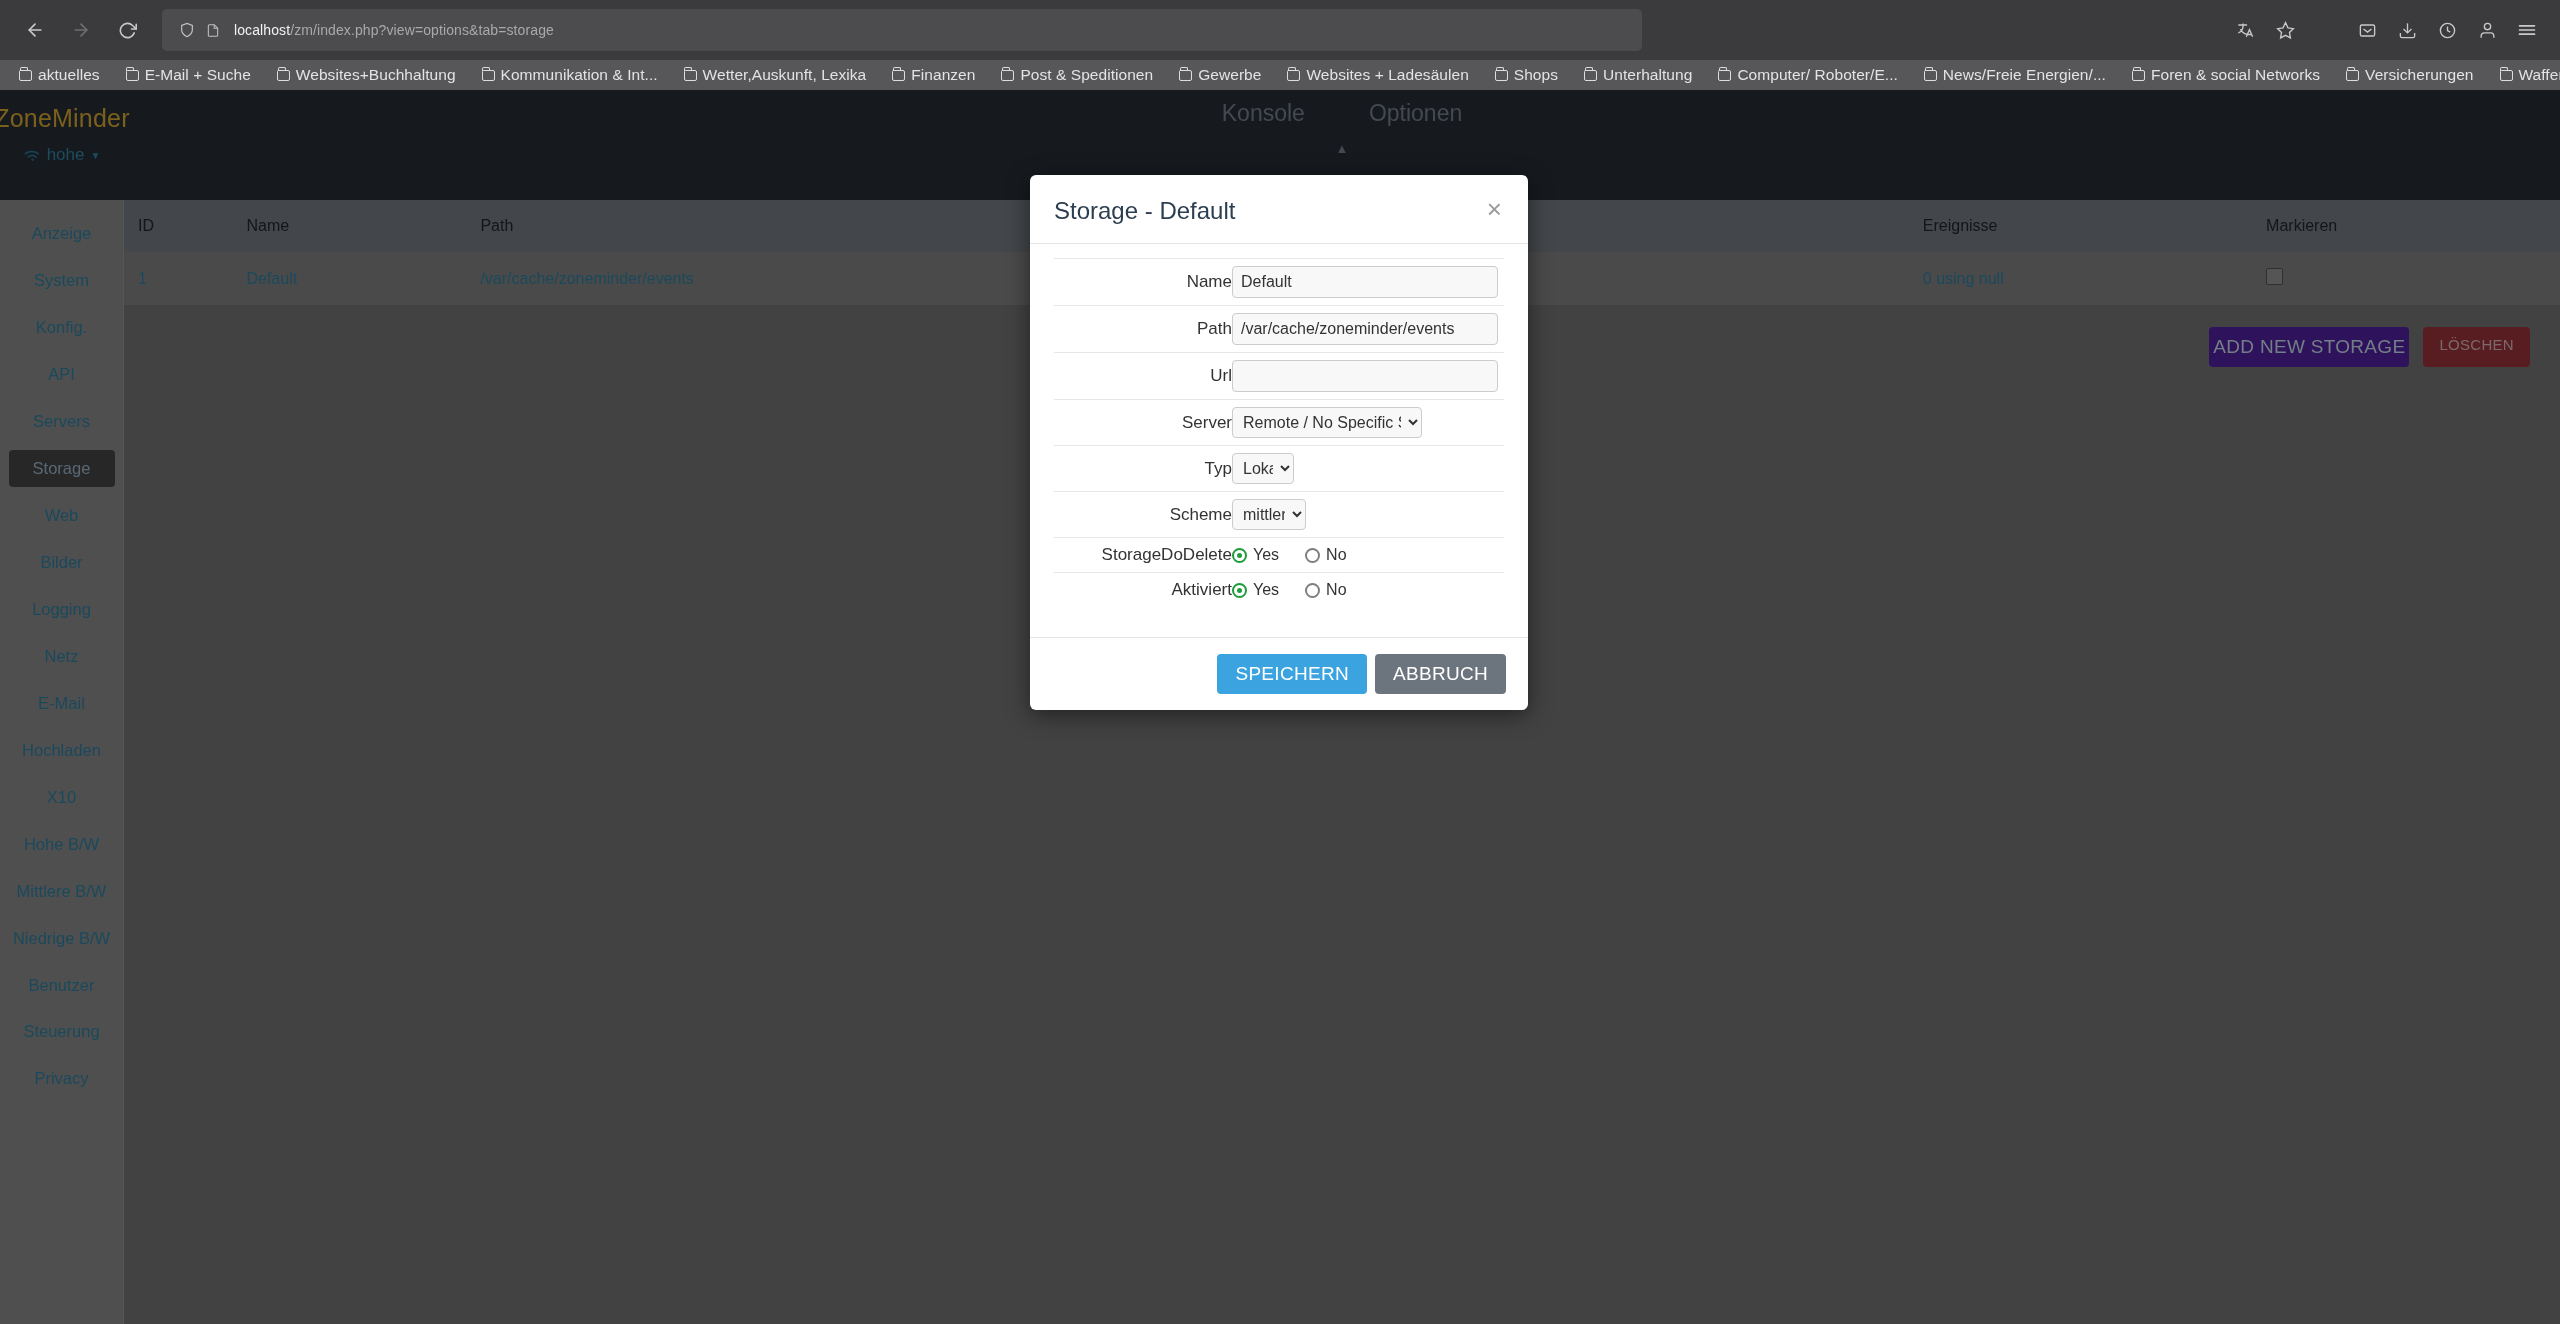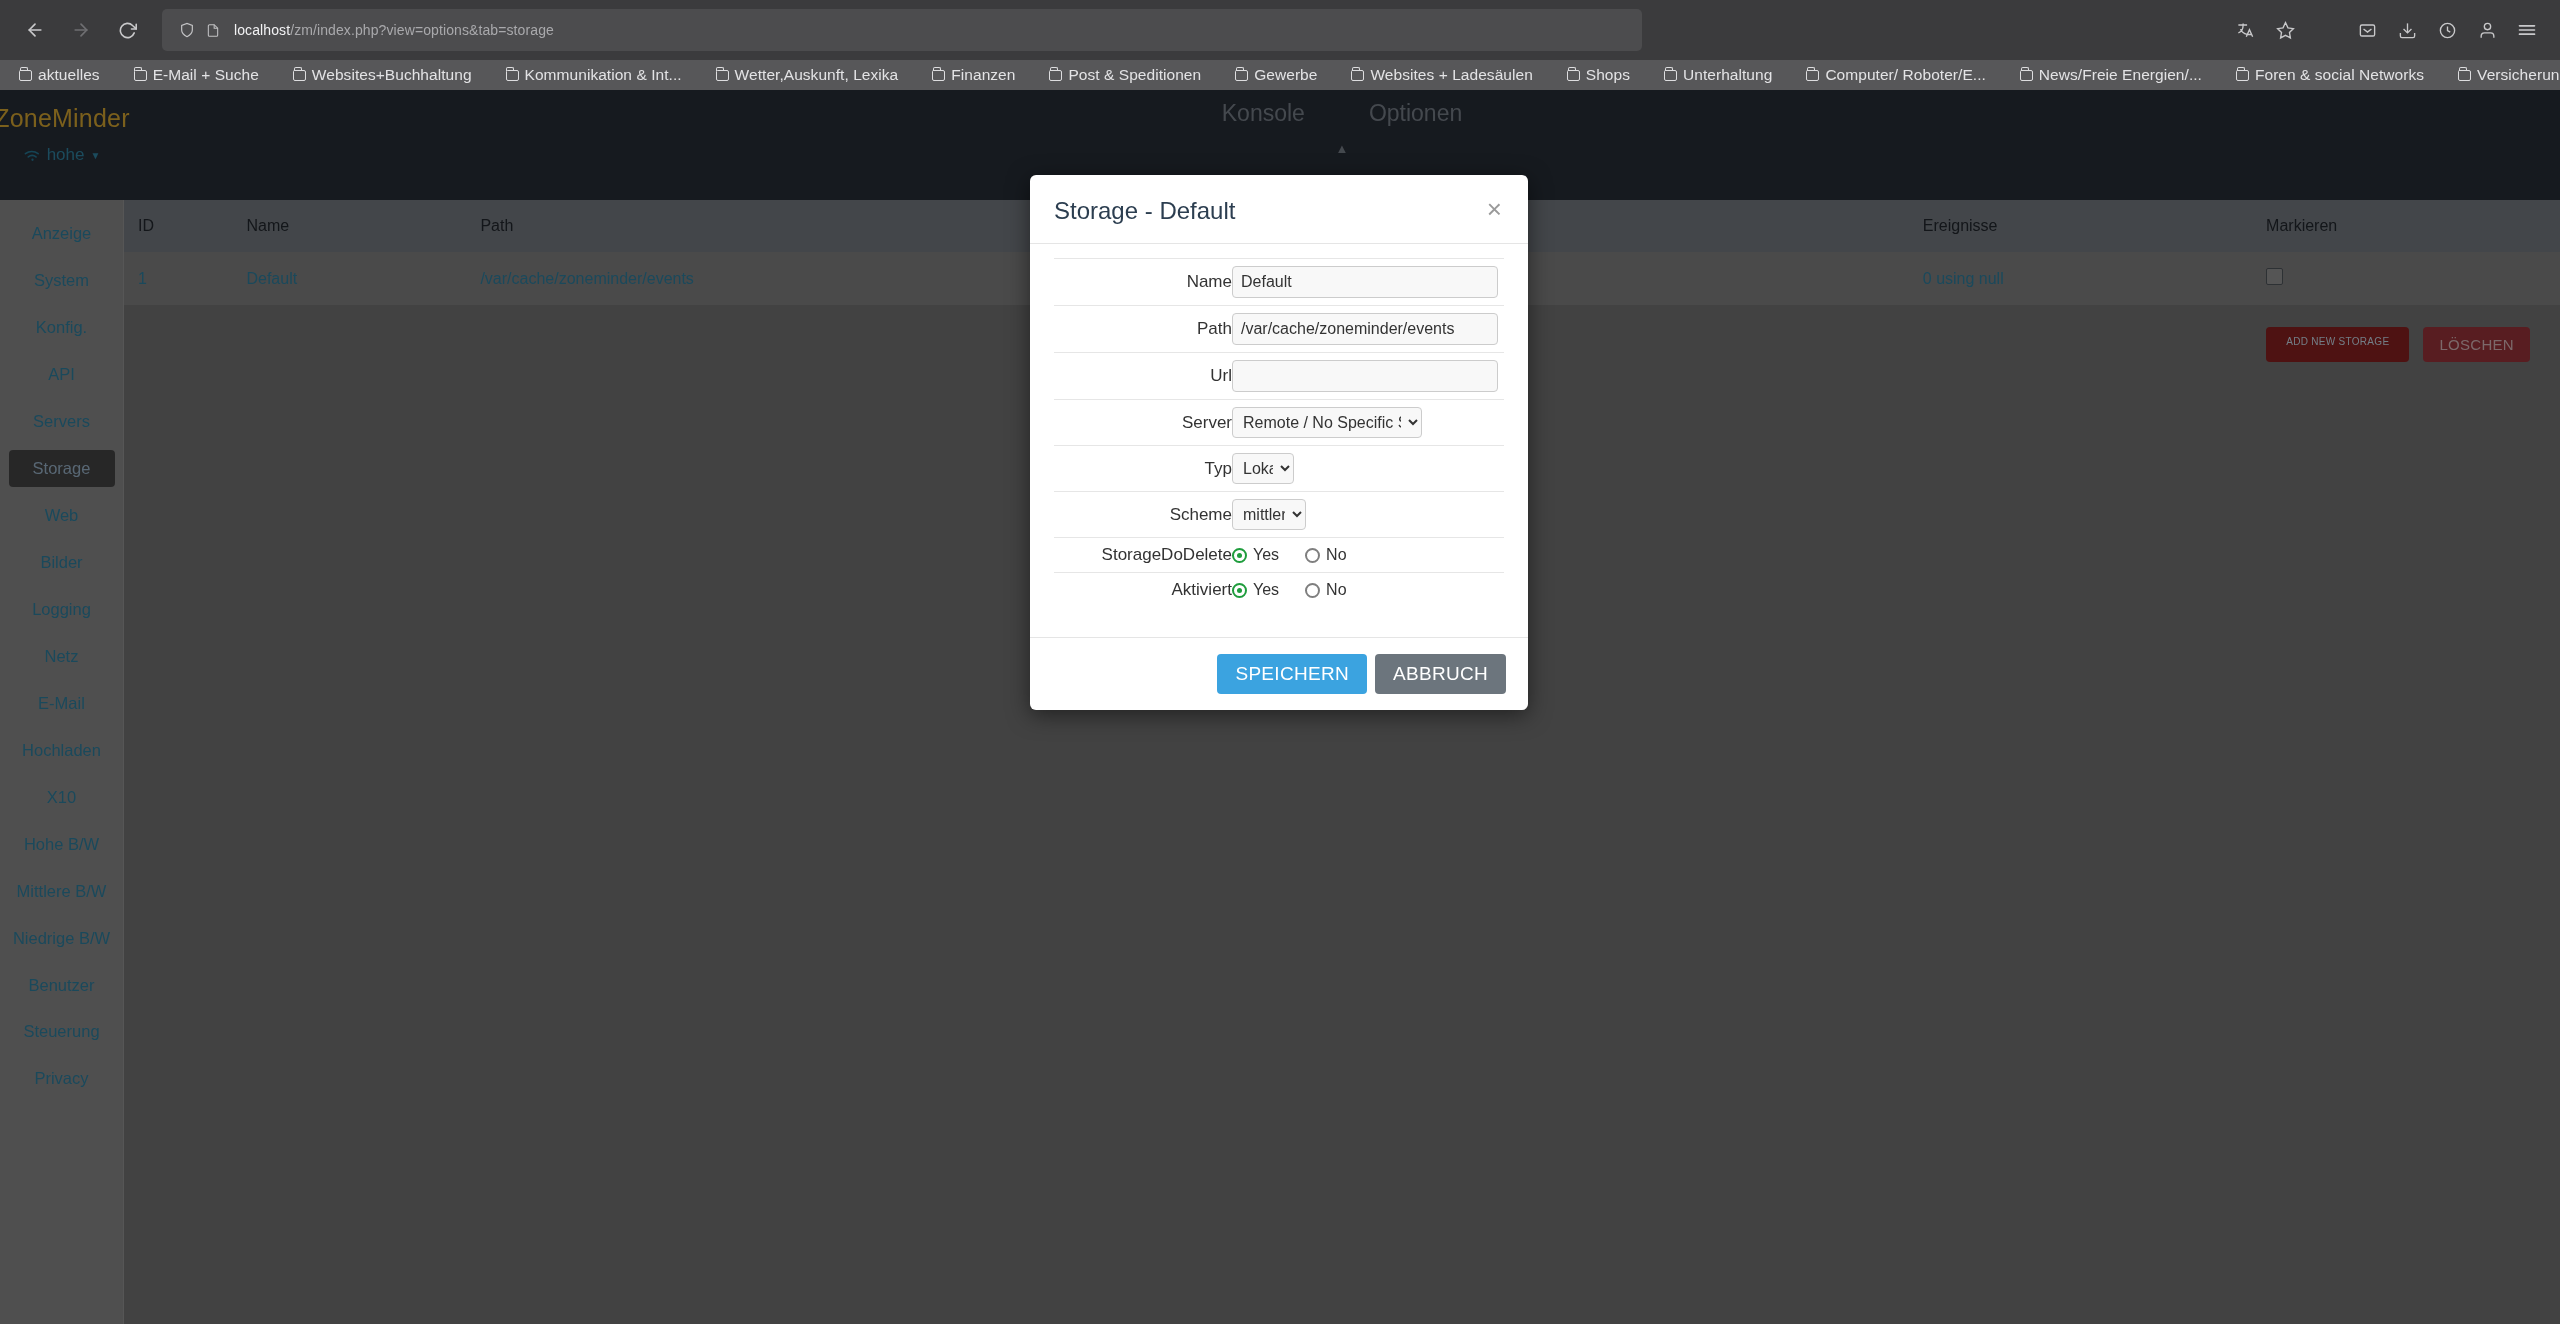--- a/index.html
+++ b/index.html
@@ -64,21 +64,21 @@
   }
   .chrome-right .nav-btn { width: 38px; height: 38px; }
 
   
   .bookmarks {
     background: #575759;
     height: 30px;
     display: flex;
     align-items: center;
     padding: 0 10px;
-    gap: 16px;
+    gap: 8px;
     overflow: hidden;
     position: relative;
   }
   .bm {
     display: flex;
     align-items: center;
     gap: 6px;
     padding: 3px 9px;
     border-radius: 4px;
     white-space: nowrap;
@@ -246,24 +246,24 @@
     display: inline-block;
   }
 
   .action-row {
     display: flex;
     justify-content: flex-end;
     gap: 14px;
     padding: 22px 30px 0 0;
   }
   .btn-add {
-    background: #7f1d1d;
+    background: #4c1d95;
     color: #b9cbd9;
-    font-size: 10px;
-    padding: 9px 20px;
+    font-size: 19px;
+    padding: 9px 4px;
     border-radius: 4px;
     letter-spacing: .3px;
   }
   .btn-del {
     background: #8e3036;
     color: #c8a9ab;
     font-size: 15px;
     padding: 9px 16px;
     border-radius: 4px;
     letter-spacing: .3px;

